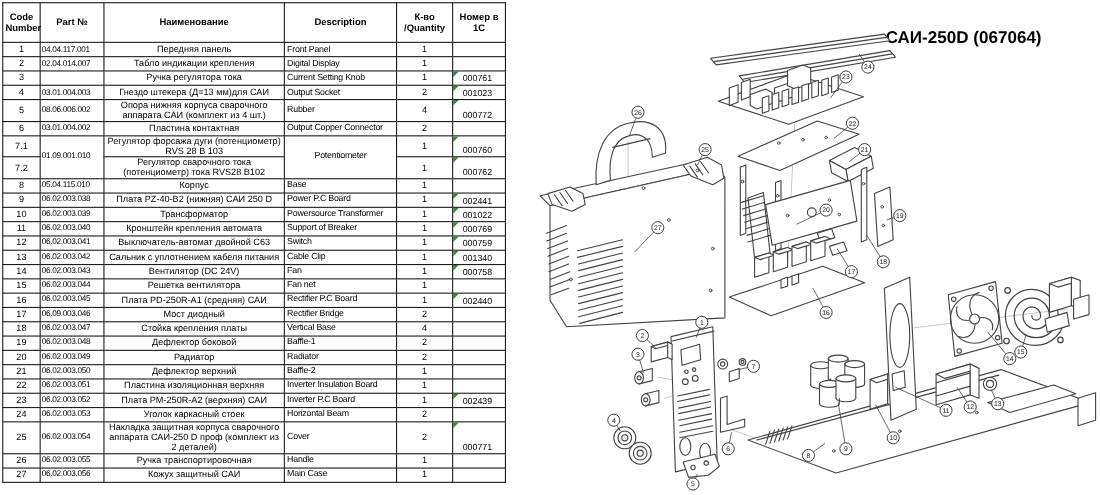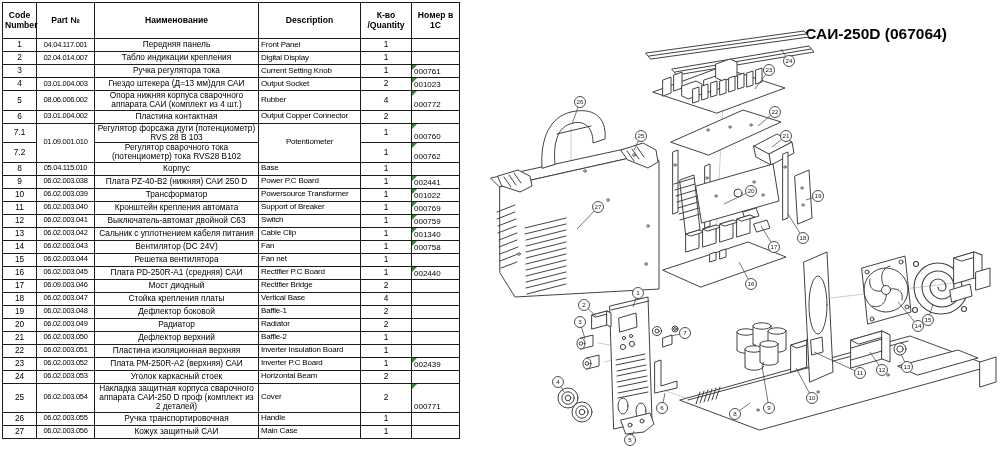--- a/index.html
+++ b/index.html
@@ -2,26 +2,26 @@
 <html style="--marker: #2e8b2e;"><head>
 <meta charset="utf-8">
 <style>
   * { box-sizing: border-box; margin: 0; padding: 0; }
   html,body { width:1000px; height:450px; background:#fff; font-family:"Liberation Sans",sans-serif; position:relative; overflow:hidden; }
   table { position:absolute; left:2px; top:2px; width:457px; border-collapse:collapse; table-layout:fixed; }
   th,td { border:1px solid #1c1c1c; color:#000; vertical-align:middle; }
   th { font-size:8.6px; font-weight:bold; text-align:center; padding:1px 2px; height:36px; line-height:1.15; }
   td { font-size:8.3px; line-height:1.12; padding:0 2px; height:13px; }
   td.c-code { text-align:center; }
-  td.c-part { text-align:center; font-size:7.5px; letter-spacing:-0.3px; padding:0 1px; }
+  td.c-part { text-align:left; font-size:7.5px; letter-spacing:-0.3px; padding:0 1px; }
   td.c-name { text-align:center; }
   td.c-desc { font-size:8px; letter-spacing:-0.2px; white-space:nowrap; overflow:hidden; }
   td.c-desc.center { text-align:center; white-space:normal; }
   td.c-qty { text-align:center; }
-  td.c-num { text-align:left; padding-right:5px; position:relative; vertical-align:bottom; font-size:8px; }
+  td.c-num { text-align:center; padding-right:5px; position:relative; vertical-align:bottom; font-size:8px; }
   .corner { position:absolute; left:0; top:0; width:0; height:0;
             border-top:5px solid var(--marker,#2e8b2e); border-right:5px solid transparent; }
   #diagram { position:absolute; left:458px; top:0; }
   .callout circle { fill:#fff; stroke:#3c3c3c; stroke-width:0.9; }
   .callout text { font-size:6.2px; fill:#1a1a1a; font-family:"Liberation Sans",sans-serif; }
   .callout line { stroke:#3c3c3c; stroke-width:0.7; }
 </style>
 </head>
 <body>
 

